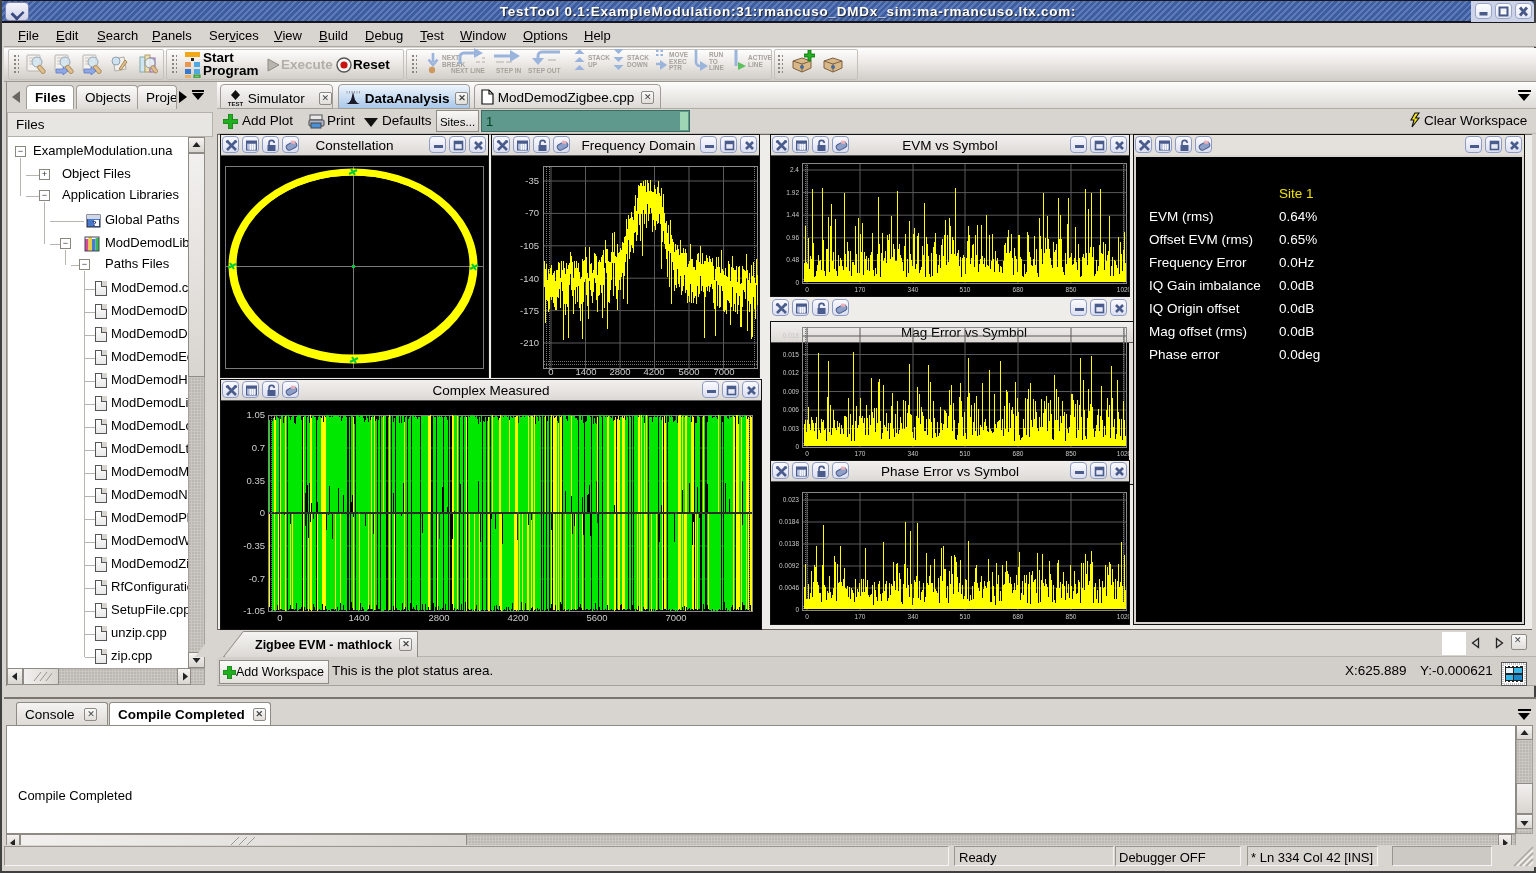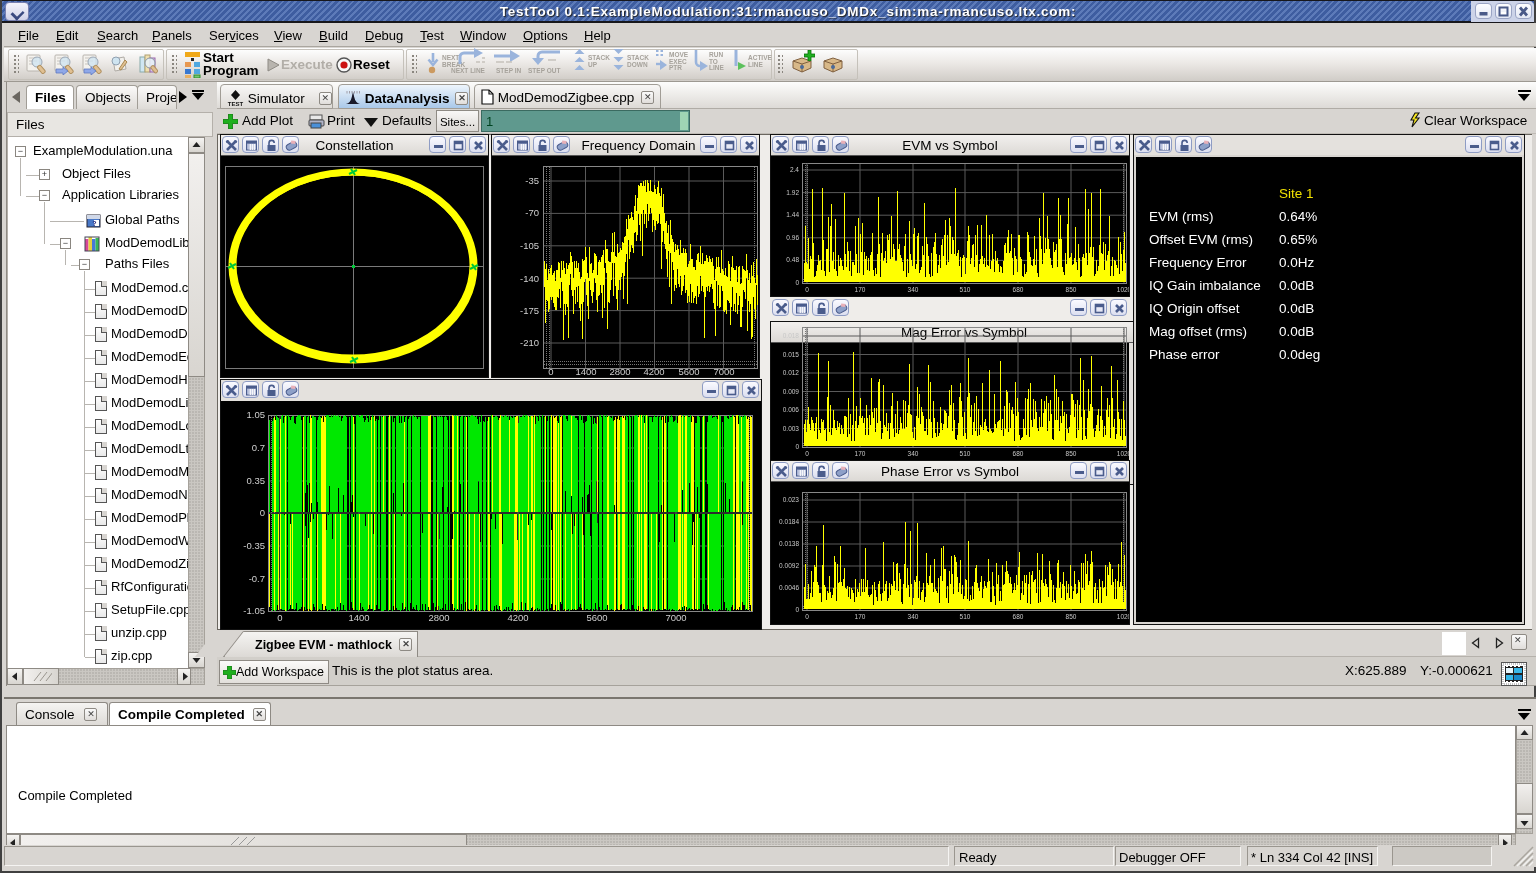--- a/index.html
+++ b/index.html
@@ -484,20 +484,21 @@
           <rect x="3.5" y="3.5" width="8" height="8" fill="none" stroke="#4a5c8c" stroke-width="1.6"></rect>
           <path d="M3.5 5h8" stroke="#4a5c8c" stroke-width="2.4"></path>
         </svg>
       </div>
       <div class="pbtn" style="left:523px;top:54px;">
         <svg width="15" height="15">
           <path d="M4 4 L11 11 M11 4 L4 11" stroke="#4a5c8c" stroke-width="2.6"></path>
         </svg>
       </div>
       <div class="panel" style="left:3px;top:297px;width:542px;height:251px;">
+        <div class="ptitle" style="text-indent:0px;">Complex Measured</div>
         <div class="pblack" style="left:0;top:21px;width:540px;height:228px;"></div>
       </div>
       <div class="pbtn" style="left:5px;top:299px;">
         <svg width="15" height="15">
           <path d="M3 3 L12 12 M12 3 L3 12" stroke="#4a5c8c" stroke-width="2.6"></path>
           <circle cx="3.5" cy="3.5" r="1.6" fill="#4a5c8c"></circle>
           <circle cx="11.5" cy="3.5" r="1.6" fill="#4a5c8c"></circle>
         </svg>
       </div>
       <div class="pbtn" style="left:25px;top:299px;">

